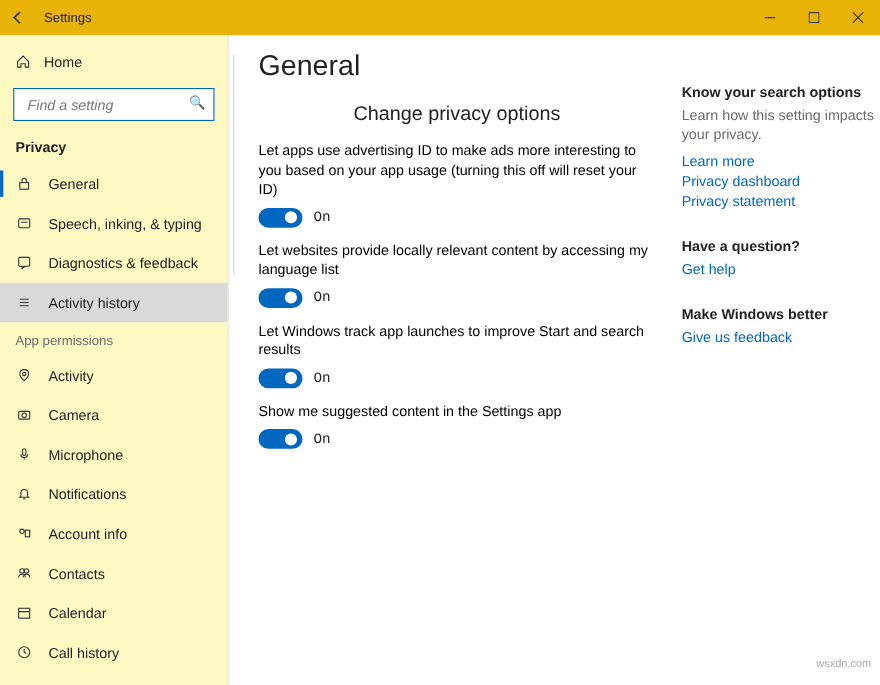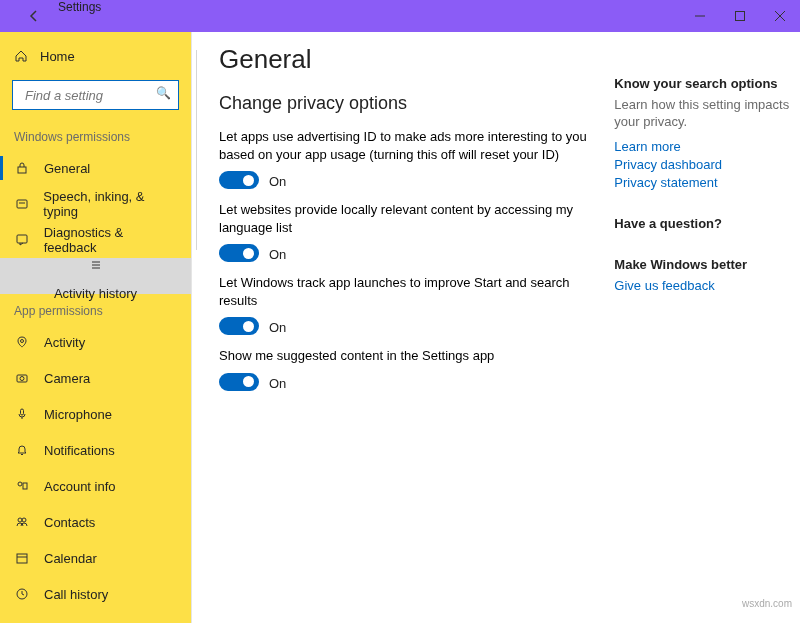--- a/index.html
+++ b/index.html
@@ -1,49 +1,49 @@
 <!DOCTYPE html>
 <html><head>
 <meta charset="utf-8">
 <style>
 * { box-sizing: border-box; margin: 0; padding: 0; }
 body { font-family: "Segoe UI", Arial, sans-serif; font-size: 13px; color: #222; background: #fff; width: 800px; height: 623px; overflow: hidden; position: relative; }
 
-.titlebar { height: 32px; display: flex; background: #8b5cf6; border-bottom: 0; padding-left: 18px; }
+.titlebar { height: 32px; display: flex; align-items: center; background: #eab308; border-bottom: 0; }
 .titlebar .back { width: 32px; height: 32px; display: flex; align-items: center; justify-content: center; }
 .titlebar .title { font-size: 12px; padding-left: 8px; flex: 1; }
 .winbtns { display: flex; }
 .winbtns div { width: 40px; height: 32px; display: flex; align-items: center; justify-content: center; font-family: "Segoe MDL2 Assets", Arial; font-size: 10px; color: #333; }
 
 .layout { display: flex; height: calc(623px - 32px); }
-.sidebar { width: 192px; background: #fde047; border-right: 1px solid #e5e5e5; padding-top: 6px; overflow-y: auto; }
+.sidebar { width: 208px; background: #fef9c3; border-right: 1px solid #e5e5e5; padding-top: 6px; overflow-y: auto; }
 .home-row { display: flex; align-items: center; height: 36px; padding: 0 14px; gap: 12px; font-size: 13px; }
 .search-wrap { padding: 6px 12px 10px; }
 .search { width: 100%; height: 30px; border: 1.5px solid #0067c0; padding: 0 28px 0 12px; font-size: 13px; background: #fff; font-style: italic; }
 .search::placeholder { color: #777; }
 .search-wrap { position: relative; }
 .search-icon { position: absolute; right: 20px; top: 12px; color: #777; font-size: 12px; pointer-events: none; }
 
 .sec-label { padding: 6px 14px 8px; font-size: 13px; font-weight: 600; color: #222; }
 .group-label { padding: 10px 14px 6px; font-size: 12px; color: #6b6b6b; }
 
 .nav-item { display: flex; align-items: center; height: 36px; padding: 0 14px; gap: 14px; font-size: 13px; cursor: default; position: relative; }
-.nav-item.selected { background: #d9d9d9; flex-direction: column; }
+.nav-item.selected { background: #d9d9d9; }
 .nav-item.active::before { content: ""; position: absolute; left: 0; top: 6px; bottom: 6px; width: 3px; background: #0067c0; }
 .nav-item .ico { width: 16px; height: 16px; display: flex; align-items: center; justify-content: center; color: #333; }
 
 .divider-v { width: 1px; background: #888; opacity: 0.35; height: 200px; margin-top: 18px; margin-left: 4px; }
 
 .main { flex: 1; display: flex; padding: 12px 0 0 22px; gap: 24px; overflow: auto; }
 .content { width: 380px; }
 .h1 { font-size: 26px; font-weight: 400; margin-bottom: 18px; }
-.h2 { font-size: 18px; font-weight: 400; margin-bottom: 14px; }
+.h2 { font-size: 18px; font-weight: 400; margin-bottom: 14px; text-align: center; }
 .opt { margin-bottom: 12px; }
 .opt-desc { font-size: 13px; color: #000000; line-height: 1.35; margin-bottom: 8px; max-width: 370px; }
-.toggle-row { display: flex; align-items: flex-end; gap: 10px; }
+.toggle-row { display: flex; align-items: center; gap: 10px; font-family: Liberation Mono, monospace; }
 .toggle { width: 40px; height: 18px; border-radius: 10px; background: #0067c0; position: relative; }
 .toggle::after { content: ""; position: absolute; width: 11px; height: 11px; background: #fff; border-radius: 50%; top: 3.5px; left: 24px; }
 .toggle-label { font-size: 13px; }
 
 .aside { width: 190px; font-size: 13px; padding-top: 32px; }
 .aside h3 { font-size: 13px; font-weight: 600; margin-bottom: 6px; }
 .aside .muted { color: #6b6b6b; margin-bottom: 8px; line-height: 1.3; }
 .aside a { color: #0067c0; text-decoration: none; display: block; margin-bottom: 3px; font-size: 13px; }
 .aside .block { margin-bottom: 26px; }
 
@@ -88,21 +88,21 @@
           <svg width="14" height="14" viewBox="0 0 14 14">
             <path d="M7 2 L12 7 L12 12 L9 12 L9 9 L5 9 L5 12 L2 12 L2 7 Z" stroke="#333" fill="none"></path>
           </svg>
         </span>
       <span>Home</span>
     </div>
     <div class="search-wrap">
       <input class="search" placeholder="Find a setting" style="">
       <span class="search-icon">🔍</span>
     </div>
-    <div class="group-label">Windows permissions</div>
+    <div class="sec-label">Privacy</div>
 
     <div class="nav-item active">
       <span class="ico">
           <svg width="14" height="14" viewBox="0 0 14 14">
             <rect x="3" y="6" width="8" height="6" stroke="#333" fill="none"></rect>
             <path d="M5 6 V4 a2 2 0 0 1 4 0 V6" stroke="#333" fill="none"></path>
           </svg>
         </span>
       <span>General</span>
     </div>
@@ -253,20 +253,21 @@
     <div class="aside">
       <div class="block">
         <h3>Know your search options</h3>
         <div class="muted">Learn how this setting impacts your privacy.</div>
         <a>Learn more</a>
         <a>Privacy dashboard</a>
         <a>Privacy statement</a>
       </div>
       <div class="block">
         <h3>Have a question?</h3>
+        <a>Get help</a>
       </div>
       <div class="block">
         <h3>Make Windows better</h3>
         <a>Give us feedback</a>
       </div>
     </div>
   </div>
 </div>
 
 <div class="watermark">wsxdn.com</div>

